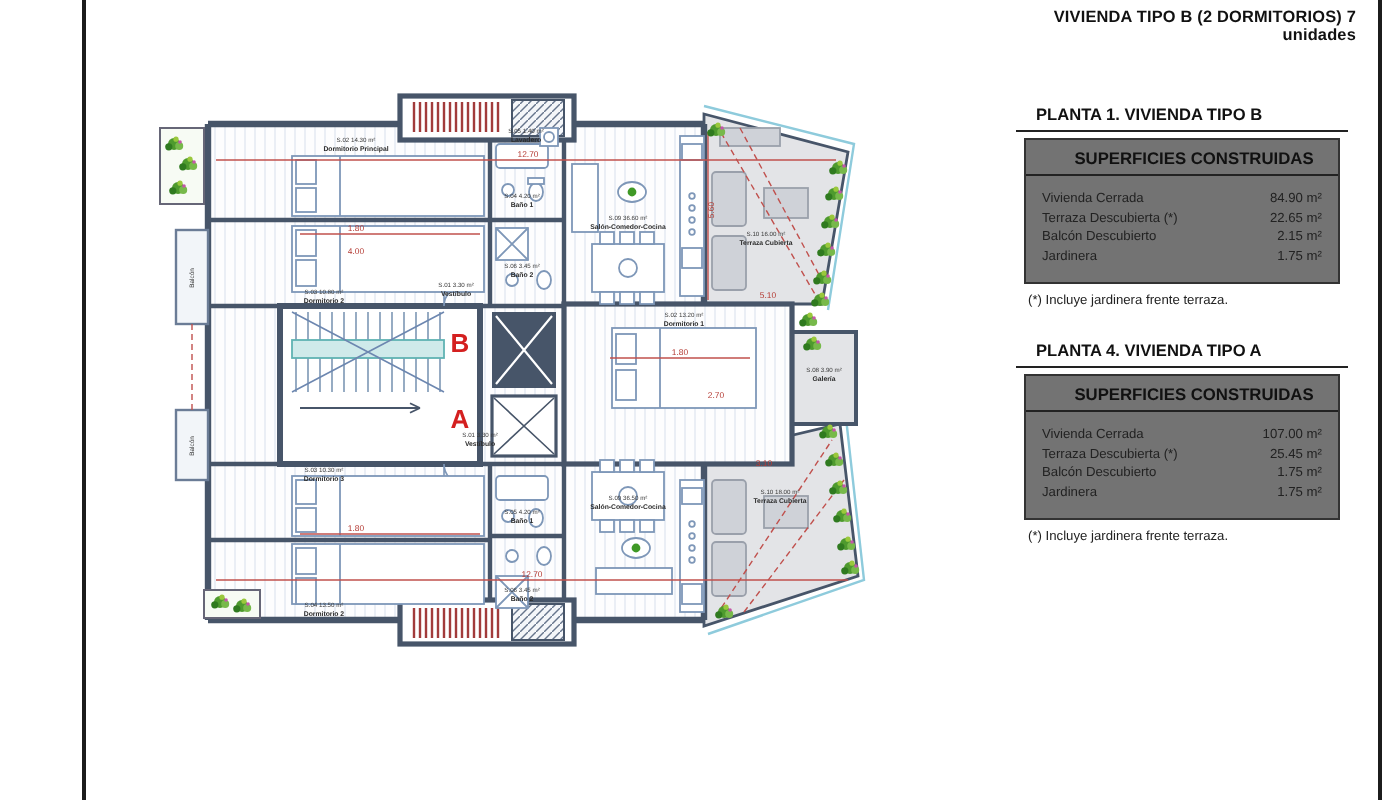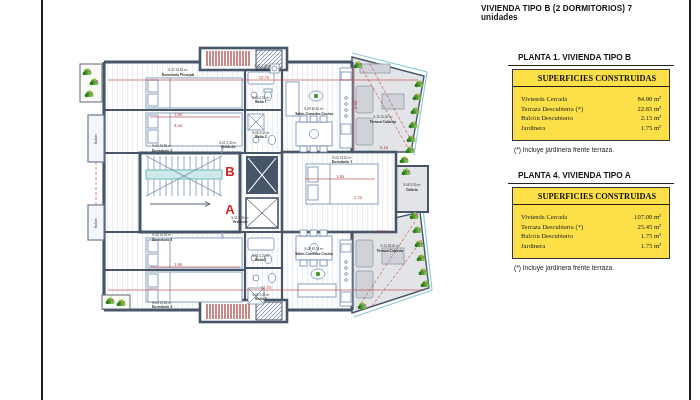--- a/index.html
+++ b/index.html
@@ -1,28 +1,28 @@
 <!DOCTYPE html>
 <html><head>
 <meta charset="utf-8">
 <style>
   html,body{margin:0;padding:0;background:#fff;}
   .page{position:relative;width:700px;height:400px;background:#ffffff;overflow:hidden;
         font-family:"Liberation Sans", sans-serif;color:#1a1a1a;}
   .frame-line{position:absolute;top:0;bottom:0;background:#1c1c1c;}
   .frame-left{left:41px;width:2px;}
   .frame-right{left:689px;width:2px;}
-  .sheet-title{position:absolute;top:4px;left:481px;width:186px;text-align:left;
+  .sheet-title{position:absolute;top:4px;left:492px;width:186px;text-align:right;
         font-size:8.2px;font-weight:700;letter-spacing:.1px;color:#111;}
   
   .panel{position:absolute;left:508px;width:166px;}
   .panel-b{top:52px;} .panel-a{top:170px;}
   .panel-heading{font-size:8.3px;font-weight:700;padding:0 0 3px 10px;
         border-bottom:1.6px solid #222;color:#111;}
-  .sup-box{margin-top:3px;margin-left:4px;width:156px;border:1.6px solid #333;background:#fde047;font-family:Liberation Serif, serif;}
+  .sup-box{margin-top:3px;margin-left:4px;width:156px;border:1.6px solid #333;background:#737373;}
   .sup-title{font-size:8.4px;font-weight:700;text-align:center;padding:4px 2px 3px 14px;
         border-bottom:1.8px solid #222;color:#111;}
   .sup-rows{padding:7px 8px 8px 8px;}
   .sup-row{display:flex;justify-content:space-between;font-size:6.6px;line-height:9.6px;color:#222;}
   .footnote{font-size:6.6px;margin:5px 0 0 6px;color:#222;}
   svg text{font-family:"Liberation Sans", sans-serif;}
   .rm-a{font-size:3.1px;fill:#3a3a3a;}
   .rm-n{font-size:3.4px;font-weight:700;fill:#2b2b2b;}
   .dim{font-size:4.2px;fill:#b43a33;}
   .unit-letter{font-size:13px;font-weight:700;fill:#d42020;}

